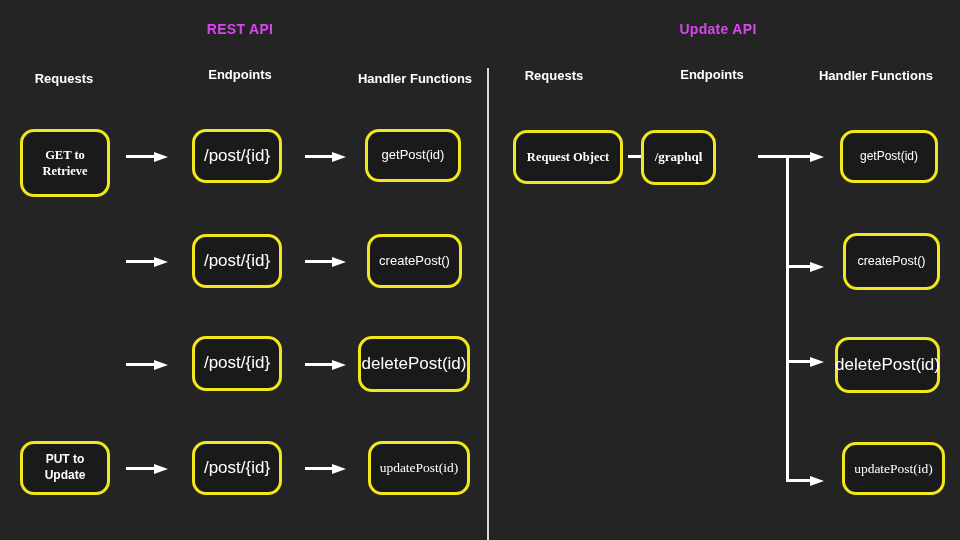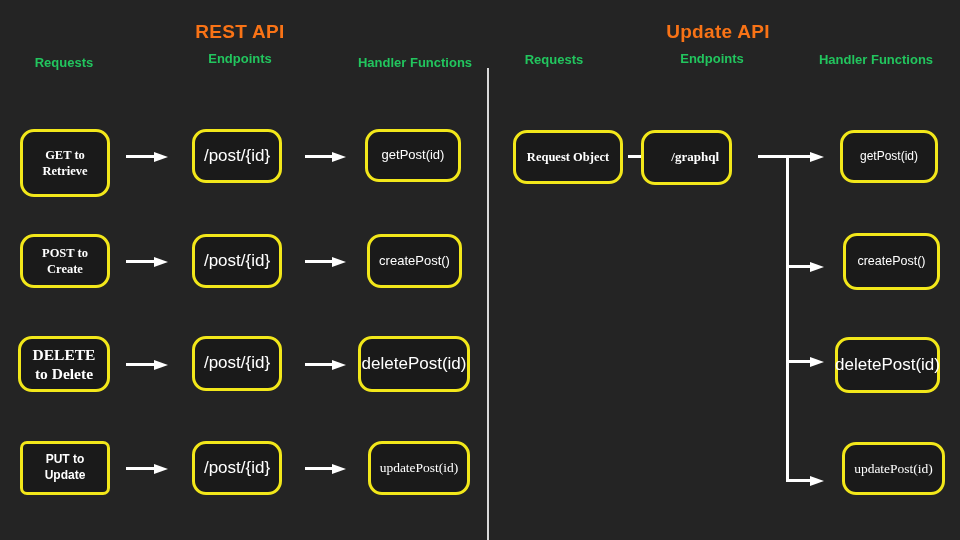--- a/index.html
+++ b/index.html
@@ -7,33 +7,34 @@
     position: relative;
     width: 960px;
     height: 540px;
     background: #242424;
     overflow: hidden;
     font-family: "Liberation Sans", sans-serif;
   }
   .title {
     position: absolute;
     transform: translateX(-50%);
-    color: #f97316;
+    color: #d946ef;
     font-weight: bold;
-    font-size: 19px;
+    font-size: 14px;
     letter-spacing: 0.3px;
     white-space: nowrap;
   }
   .col-header {
     position: absolute;
     transform: translateX(-50%);
-    color: #22c55e;
+    color: #ffffff;
     font-weight: bold;
     font-size: 13px;
     white-space: nowrap;
+    margin-top: 16px;
   }
   .node {
     position: absolute;
     background: #1a1a1a;
     border: 3px solid #F2E71A;
     border-radius: 14px;
     box-sizing: border-box;
     display: flex;
     align-items: center;
     justify-content: center;
@@ -97,61 +98,55 @@
   </div>
   <div class="arrow" style="left:126px; top:155px; width:28px;"></div>
   <div class="node" style="left:192px; top:129px; width:90px; height:54px;">
     <span class="f-serif-lg">/post/{id}</span>
   </div>
   <div class="arrow" style="left:305px; top:155px; width:27px;"></div>
   <div class="node" style="left:365px; top:129px; width:96px; height:53px;">
     <span class="f-serif-sm">getPost(id)</span>
   </div>
 
-  <div class="node" style="left:20px; top:234px; width:90px; height:54px;">
-    <span class="f-serif-b">POST to Create</span>
-  </div>
   <div class="arrow" style="left:126px; top:260px; width:28px;"></div>
   <div class="node" style="left:192px; top:234px; width:90px; height:54px;">
     <span class="f-serif-lg">/post/{id}</span>
   </div>
   <div class="arrow" style="left:305px; top:260px; width:27px;"></div>
   <div class="node" style="left:367px; top:234px; width:95px; height:54px;">
     <span class="f-serif-sm">createPost()</span>
   </div>
 
-  <div class="node pad-sm" style="left:18px; top:336px; width:92px; height:56px;">
-    <span class="f-serif-b-lg">DELETE to Delete</span>
-  </div>
   <div class="arrow" style="left:126px; top:363px; width:28px;"></div>
   <div class="node" style="left:192px; top:336px; width:90px; height:55px;">
     <span class="f-serif-lg">/post/{id}</span>
   </div>
   <div class="arrow" style="left:305px; top:363px; width:27px;"></div>
   <div class="node" style="left:358px; top:336px; width:112px; height:56px;">
     <span class="f-serif-lg">deletePost(id)</span>
   </div>
 
-  <div class="node" style="left:20px; top:441px; width:90px; height:54px;border-radius:7px;">
+  <div class="node" style="left:20px; top:441px; width:90px; height:54px;">
     <span class="f-sans-b">PUT to Update</span>
   </div>
   <div class="arrow" style="left:126px; top:467px; width:28px;"></div>
   <div class="node" style="left:192px; top:441px; width:90px; height:54px;">
     <span class="f-serif-lg">/post/{id}</span>
   </div>
   <div class="arrow" style="left:305px; top:467px; width:27px;"></div>
   <div class="node" style="left:368px; top:441px; width:102px; height:54px;">
     <span class="f-sans-sm">updatePost(id)</span>
   </div>
 
   <div class="node pad-sm" style="left:513px; top:130px; width:110px; height:54px;">
     <span class="f-serif-b">Request Object</span>
   </div>
   <div class="arrow" style="left:628px; top:155px; width:20px;"></div>
-  <div class="node" style="left:641px; top:130px; width:91px; height:55px;justify-content:flex-end;">
+  <div class="node" style="left:641px; top:130px; width:75px; height:55px;">
     <span class="f-serif-b" style="font-size:13px;">/graphql</span>
   </div>
 
   <div class="arrow" style="left:758px; top:155px; width:52px;"></div>
   <div class="vline" style="left:786px; top:155px; height:327px;"></div>
   <div class="arrow" style="left:787px; top:265px; width:23px;"></div>
   <div class="arrow" style="left:787px; top:360px; width:23px;"></div>
   <div class="arrow" style="left:787px; top:479px; width:23px;"></div>
 
   <div class="node" style="left:840px; top:130px; width:98px; height:53px;">

